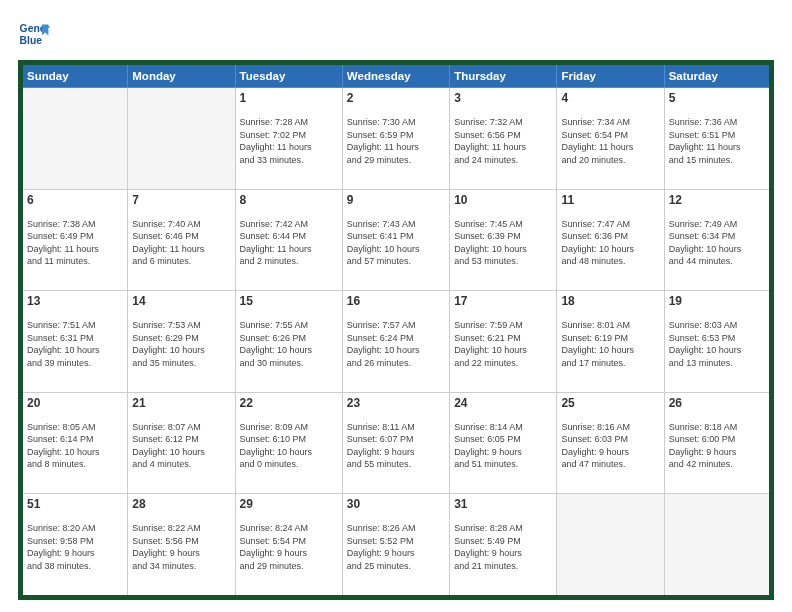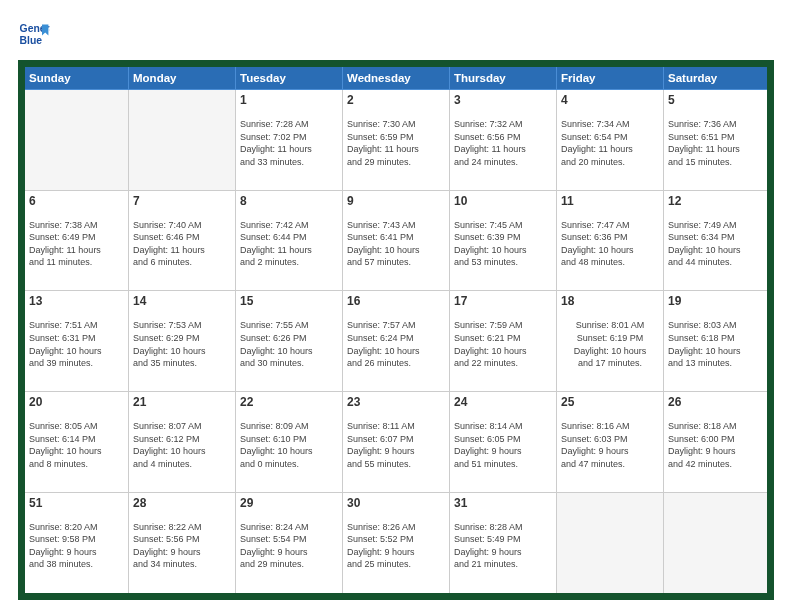--- a/index.html
+++ b/index.html
@@ -40,21 +40,21 @@
       font-weight: bold;
       color: #333;
       line-height: 1.1;
     }
     .location {
       font-size: 15px;
       color: #555;
     }
     .calendar {
       flex: 1;
-      border: 7px solid #14532d;
+      border: 5px solid #14532d;
       border-collapse: collapse;
       width: 100%;
       table-layout: fixed;
     }
     .calendar th {
       background: #2a6db5;
       color: #fff;
       font-size: 11.5px;
       font-weight: bold;
       padding: 5px 4px;
@@ -238,29 +238,29 @@
           </td>
           <td>
             <span class="day-num">17</span>
             <div class="day-info" style="white-space: pre-line;">Sunrise: 7:59 AM
 Sunset: 6:21 PM
 Daylight: 10 hours
 and 22 minutes.</div>
           </td>
           <td>
             <span class="day-num">18</span>
-            <div class="day-info" style="white-space: pre-line; text-align: center;">Sunrise: 8:01 AM
+            <div class="day-info" style="white-space: pre-line;">Sunrise: 8:01 AM
 Sunset: 6:19 PM
 Daylight: 10 hours
 and 17 minutes.</div>
           </td>
           <td>
             <span class="day-num">19</span>
             <div class="day-info" style="white-space: pre-line;">Sunrise: 8:03 AM
-Sunset: 6:18 PM
+Sunset: 6:53 PM
 Daylight: 10 hours
 and 13 minutes.</div>
           </td>
         </tr>
         <tr>
           <td>
             <span class="day-num">20</span>
             <div class="day-info" style="white-space: pre-line;">Sunrise: 8:05 AM
 Sunset: 6:14 PM
 Daylight: 10 hours

